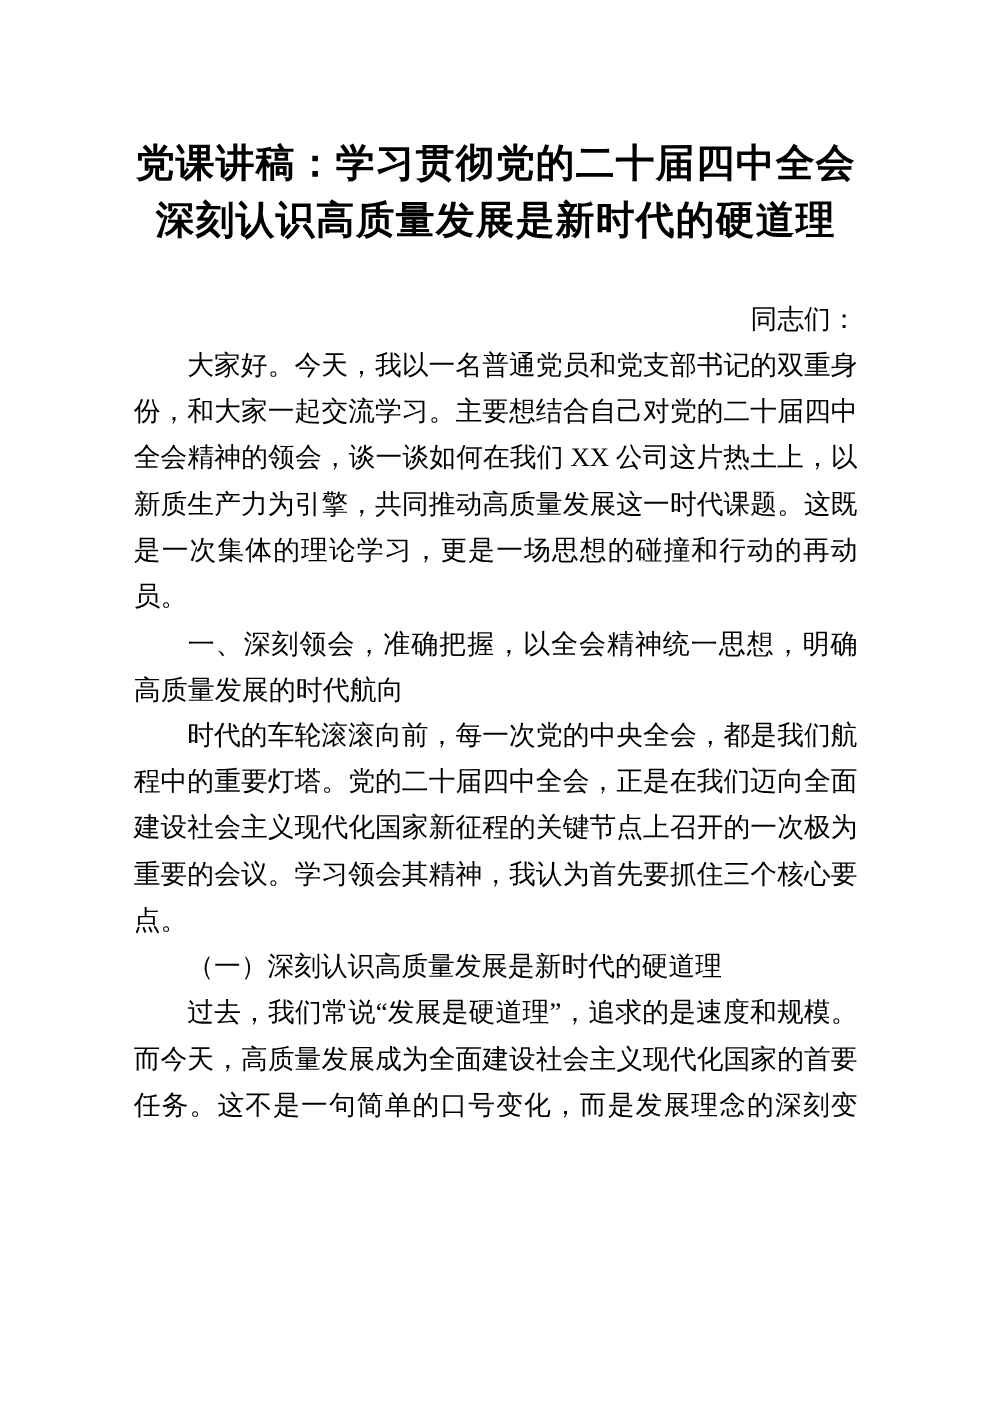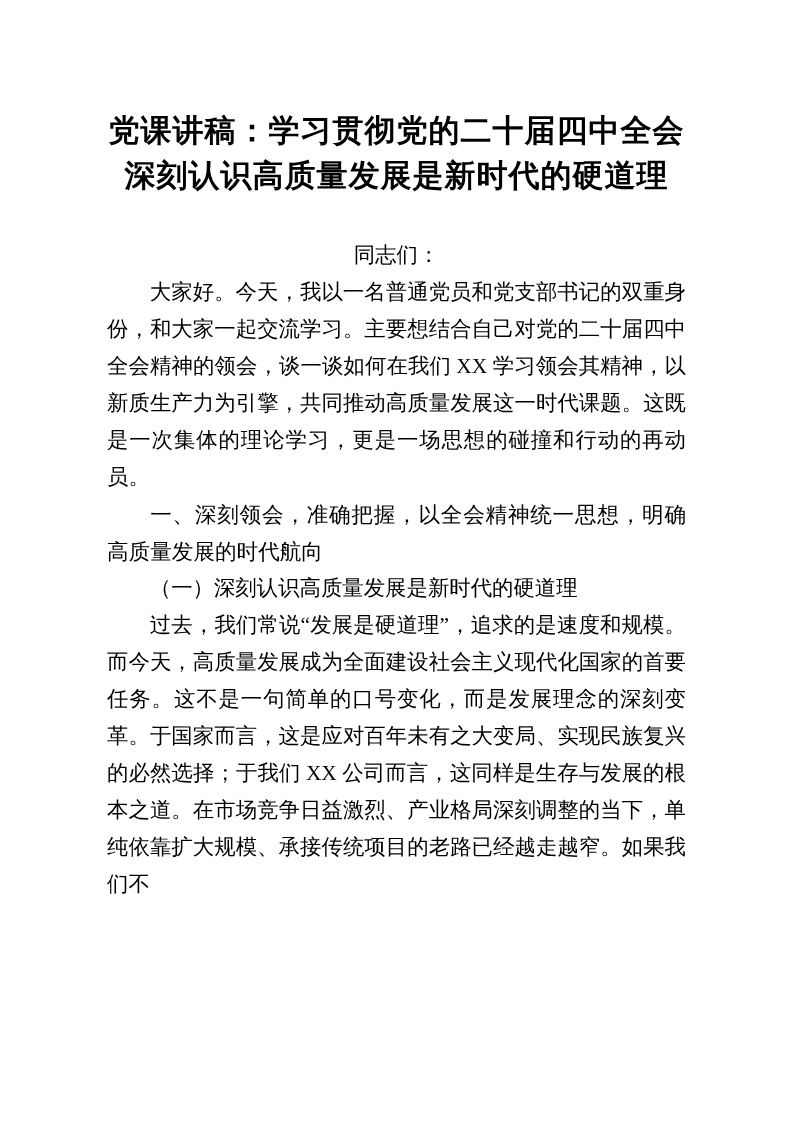--- a/index.html
+++ b/index.html
@@ -33,21 +33,21 @@
     font-family: "Liberation Serif", "DejaVu Serif", serif;
   }
   .title-line {
     display: block;
     white-space: nowrap;
   }
   .salutation {
     margin: 39px 0 0 0;
     font-size: 21.4px;
     line-height: 37px;
-    text-align: center;
+    text-align: right;
   }
   .para {
     margin: 0;
     font-size: 21.4px;
     line-height: 37px;
     text-indent: 2em;
     text-align: justify;
   }
   .heading1 {
     margin: 0;
@@ -91,24 +91,25 @@
 <div class="page">
   <div class="content">
 
     <h1 class="doc-title">
       <span class="title-line">党课讲稿：学习贯彻党的二十届四中全会</span>
       <span class="title-line">深刻认识高质量发展是新时代的硬道理</span>
     </h1>
 
     <p class="salutation">同志们：</p>
 
-    <p class="para">大家好。今天，我以一名普通党员和党支部书记的双重身份，和大家一起交流学习。主要想结合自己对党的二十届四中全会精神的领会，谈一谈如何在我们 XX 学习领会其精神，以新质生产力为引擎，共同推动高质量发展这一时代课题。这既是一次集体的理论学习，更是一场思想的碰撞和行动的再动员。</p>
+    <p class="para">大家好。今天，我以一名普通党员和党支部书记的双重身份，和大家一起交流学习。主要想结合自己对党的二十届四中全会精神的领会，谈一谈如何在我们 XX 公司这片热土上，以新质生产力为引擎，共同推动高质量发展这一时代课题。这既是一次集体的理论学习，更是一场思想的碰撞和行动的再动员。</p>
 
     <h2 class="heading1">一、深刻领会，准确把握，以全会精神统一思想，明确高质量发展的时代航向</h2>
 
+    <p class="para">时代的车轮滚滚向前，每一次党的中央全会，都是我们航程中的重要灯塔。党的二十届四中全会，正是在我们迈向全面建设社会主义现代化国家新征程的关键节点上召开的一次极为重要的会议。学习领会其精神，我认为首先要抓住三个核心要点。</p>
 
     <h3 class="heading2">（一）深刻认识高质量发展是新时代的硬道理</h3>
 
     <p class="para">过去，我们常说“发展是硬道理”，追求的是速度和规模。而今天，高质量发展成为全面建设社会主义现代化国家的首要任务。这不是一句简单的口号变化，而是发展理念的深刻变革。于国家而言，这是应对百年未有之大变局、实现民族复兴的必然选择；于我们 XX 公司而言，这同样是生存与发展的根本之道。在市场竞争日益激烈、产业格局深刻调整的当下，单纯依靠扩大规模、承接传统项目的老路已经越走越窄。如果我们不</p>
 
   </div>
 
   <div class="footer">
     <span class="dash">—</span><span class="pagenum">1</span><span class="dash">—</span>
   </div>

